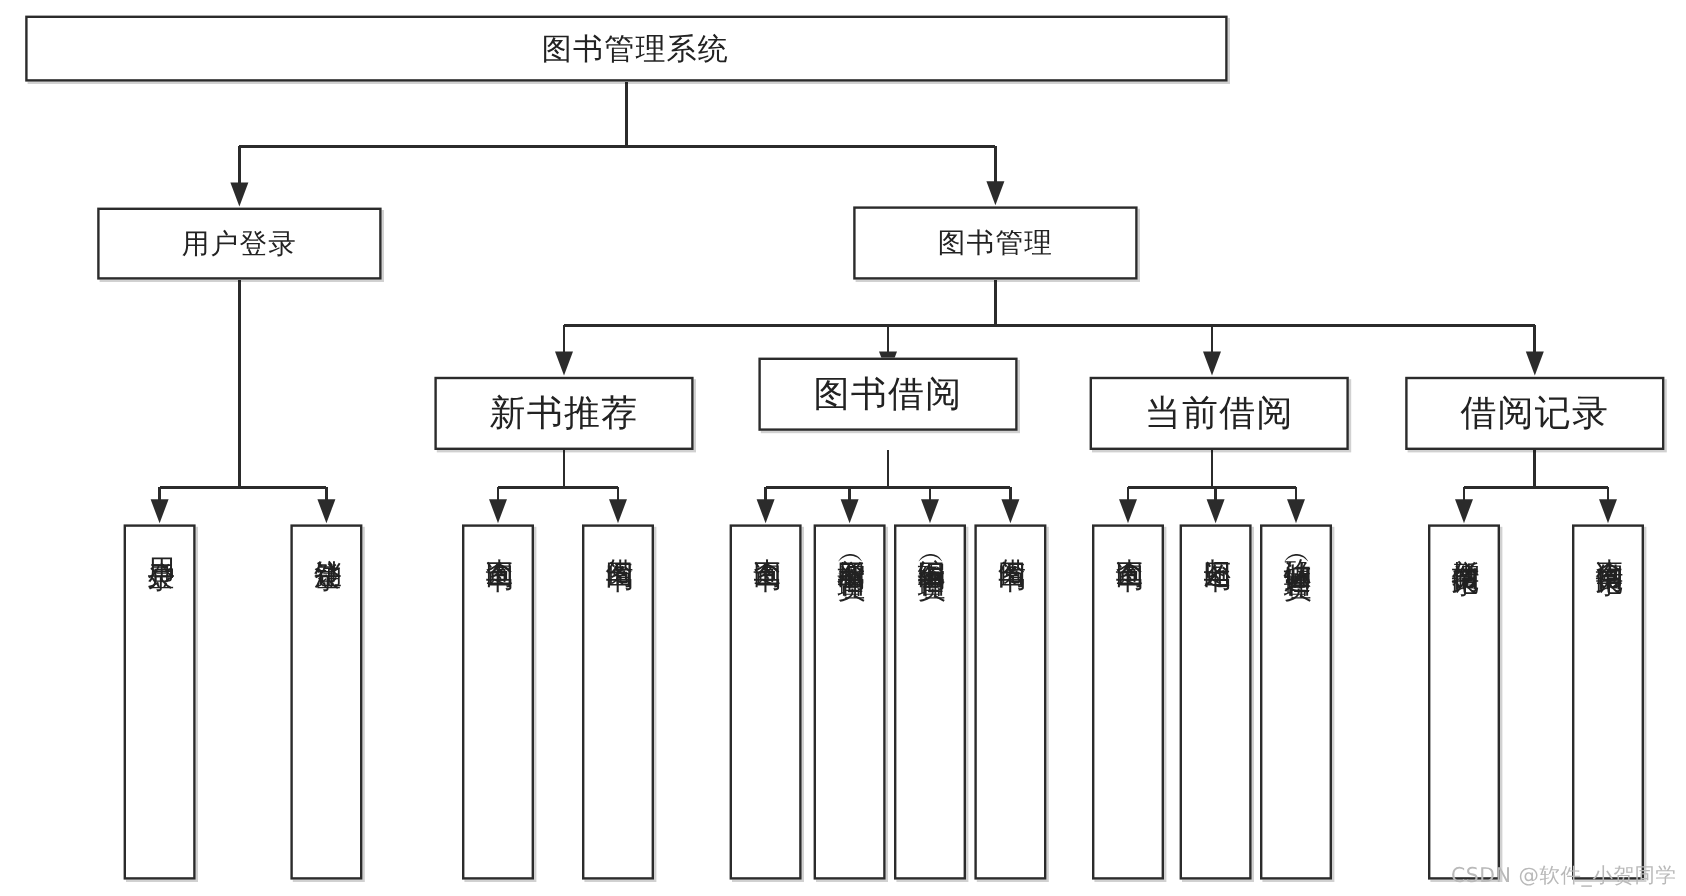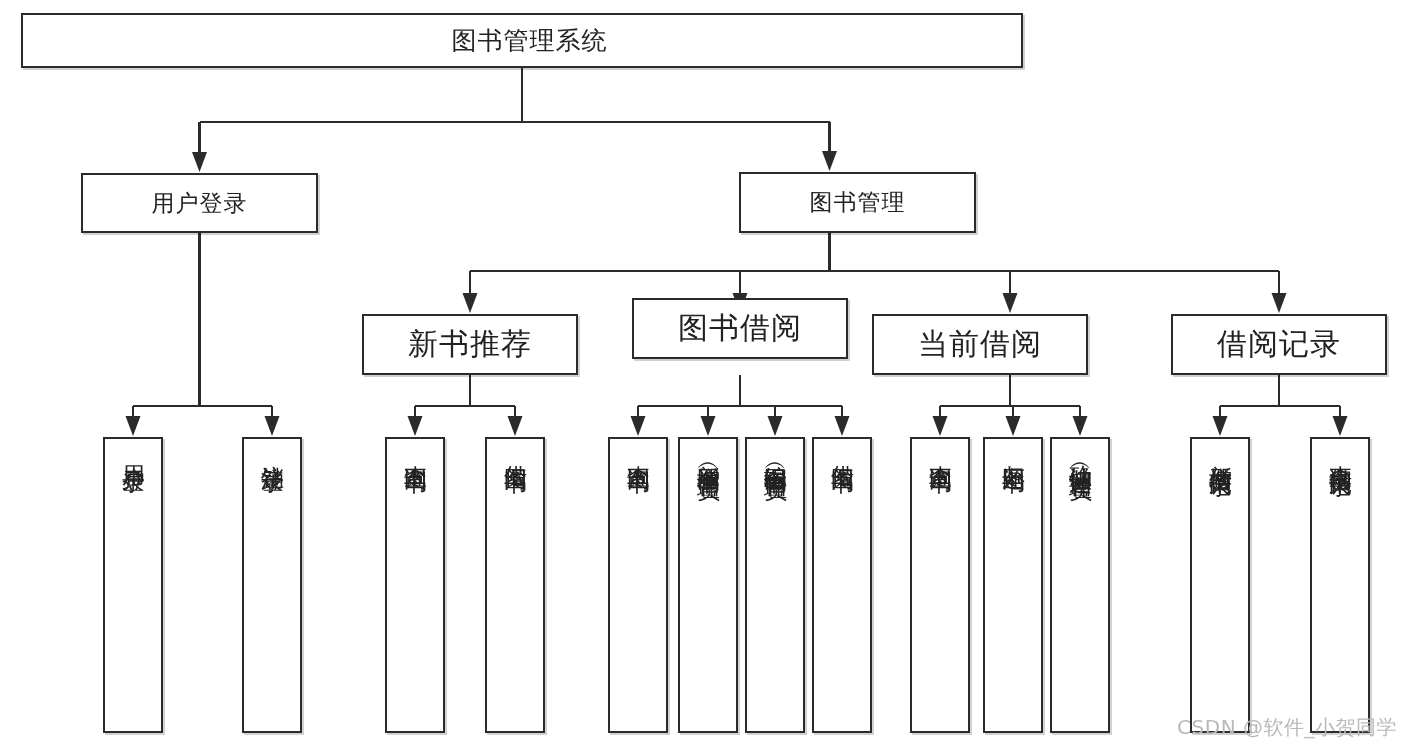--- a/index.html
+++ b/index.html
@@ -53,21 +53,21 @@
     text-orientation: upright;
     font-size: 23px;
     line-height: 1.12;
     letter-spacing: 2px;
     white-space: nowrap;
   }
   #watermark {
     position: absolute;
     right: 8px;
     bottom: 6px;
-    font-size: 20px;
+    font-size: 17px;
     color: #b9b9b9;
     letter-spacing: 0.5px;
     user-select: none;
   }
 </style>
 </head>
 <body>
 
 <div id="canvas">
 
@@ -126,30 +126,30 @@
       <polygon points="1332.5,416 1347.5,416 1340,436" fill="#2b2b2b"></polygon>
     </svg>
 
   <div id="nodes">
       <div class="node root" style="left: 21px; top: 13px; width: 1002px; height: 55px; padding-left: 15px;">
         <span class="node-label">图书管理系统</span>
       </div>
       <div class="node level1" style="left: 81px; top: 173px; width: 237px; height: 60px;">
         <span class="node-label">用户登录</span>
       </div>
-      <div class="node level1" style="left: 711px; top: 172px; width: 237px; height: 61px; margin-left: 28px;">
+      <div class="node level1" style="left: 711px; top: 172px; width: 237px; height: 61px;">
         <span class="node-label">图书管理</span>
       </div>
       <div class="node level2" style="left: 362px; top: 314px; width: 216px; height: 61px;">
         <span class="node-label">新书推荐</span>
       </div>
       <div class="node level2" style="left: 632px; top: 298px; width: 216px; height: 61px;">
         <span class="node-label">图书借阅</span>
       </div>
-      <div class="node level2" style="left: 872px; top: 314px; width: 216px; height: 61px;">
+      <div class="node level2" style="left: 908px; top: 314px; width: 216px; height: 61px;">
         <span class="node-label">当前借阅</span>
       </div>
       <div class="node level2" style="left: 1171px; top: 314px; width: 216px; height: 61px;">
         <span class="node-label">借阅记录</span>
       </div>
       <div class="node leaf" style="left: 103px; top: 437px; width: 60px; height: 296px;">
         <span class="node-label">用户登录</span>
       </div>
       <div class="node leaf" style="left: 242px; top: 437px; width: 60px; height: 296px;">
         <span class="node-label">注销登录</span>

